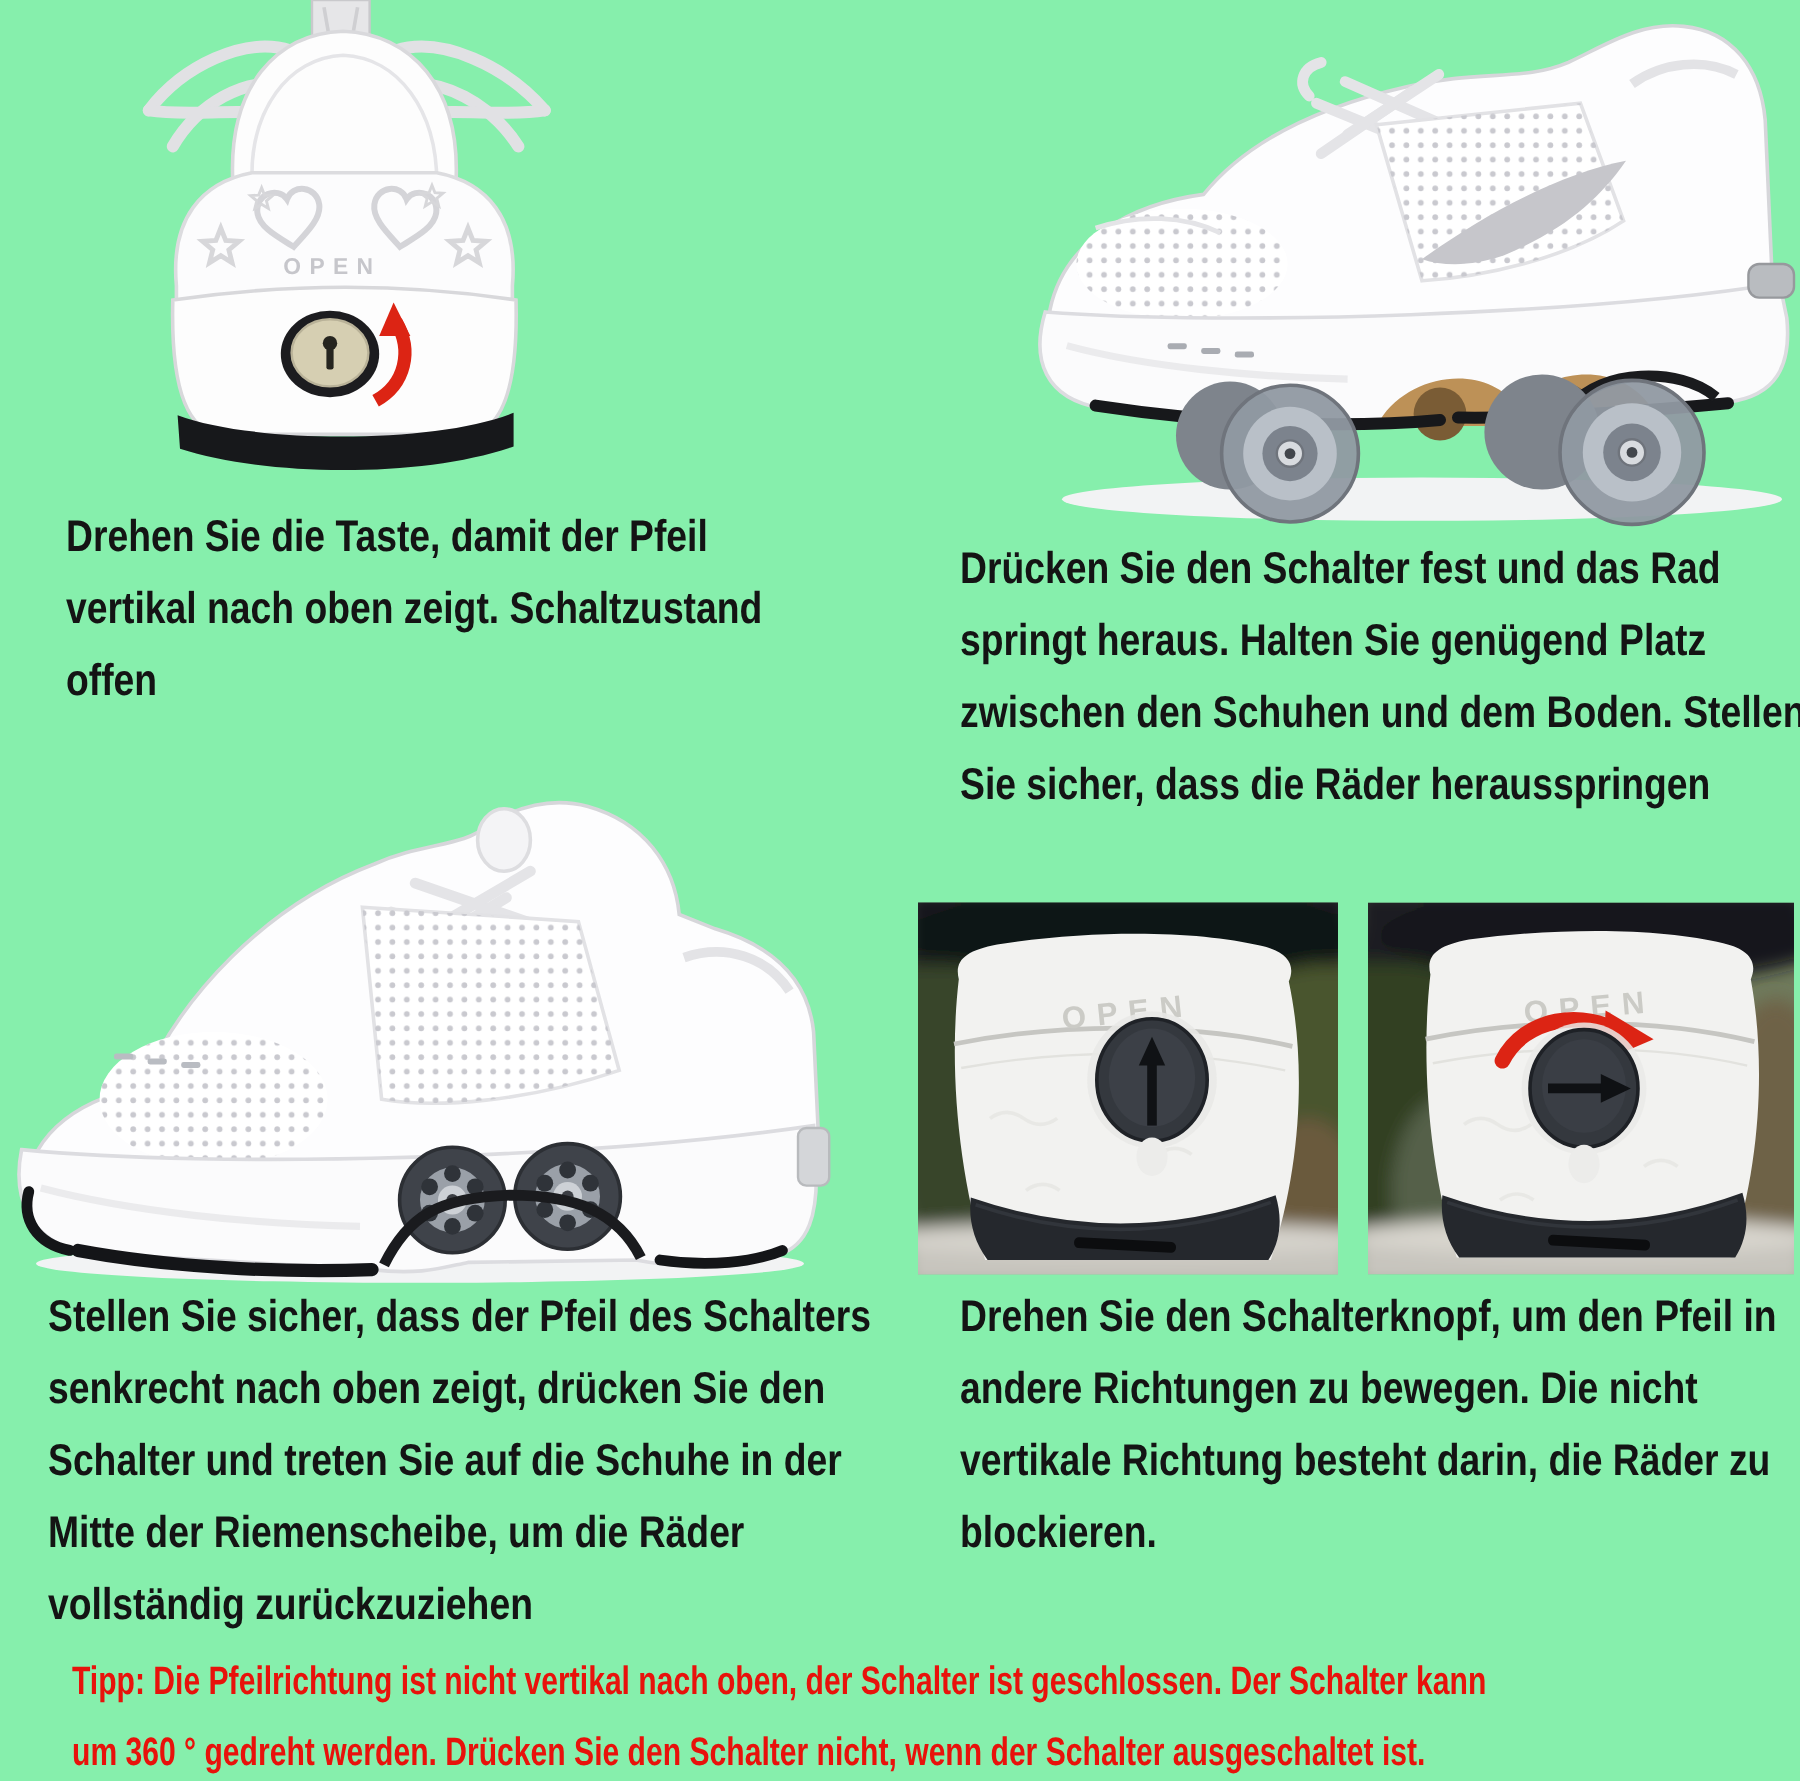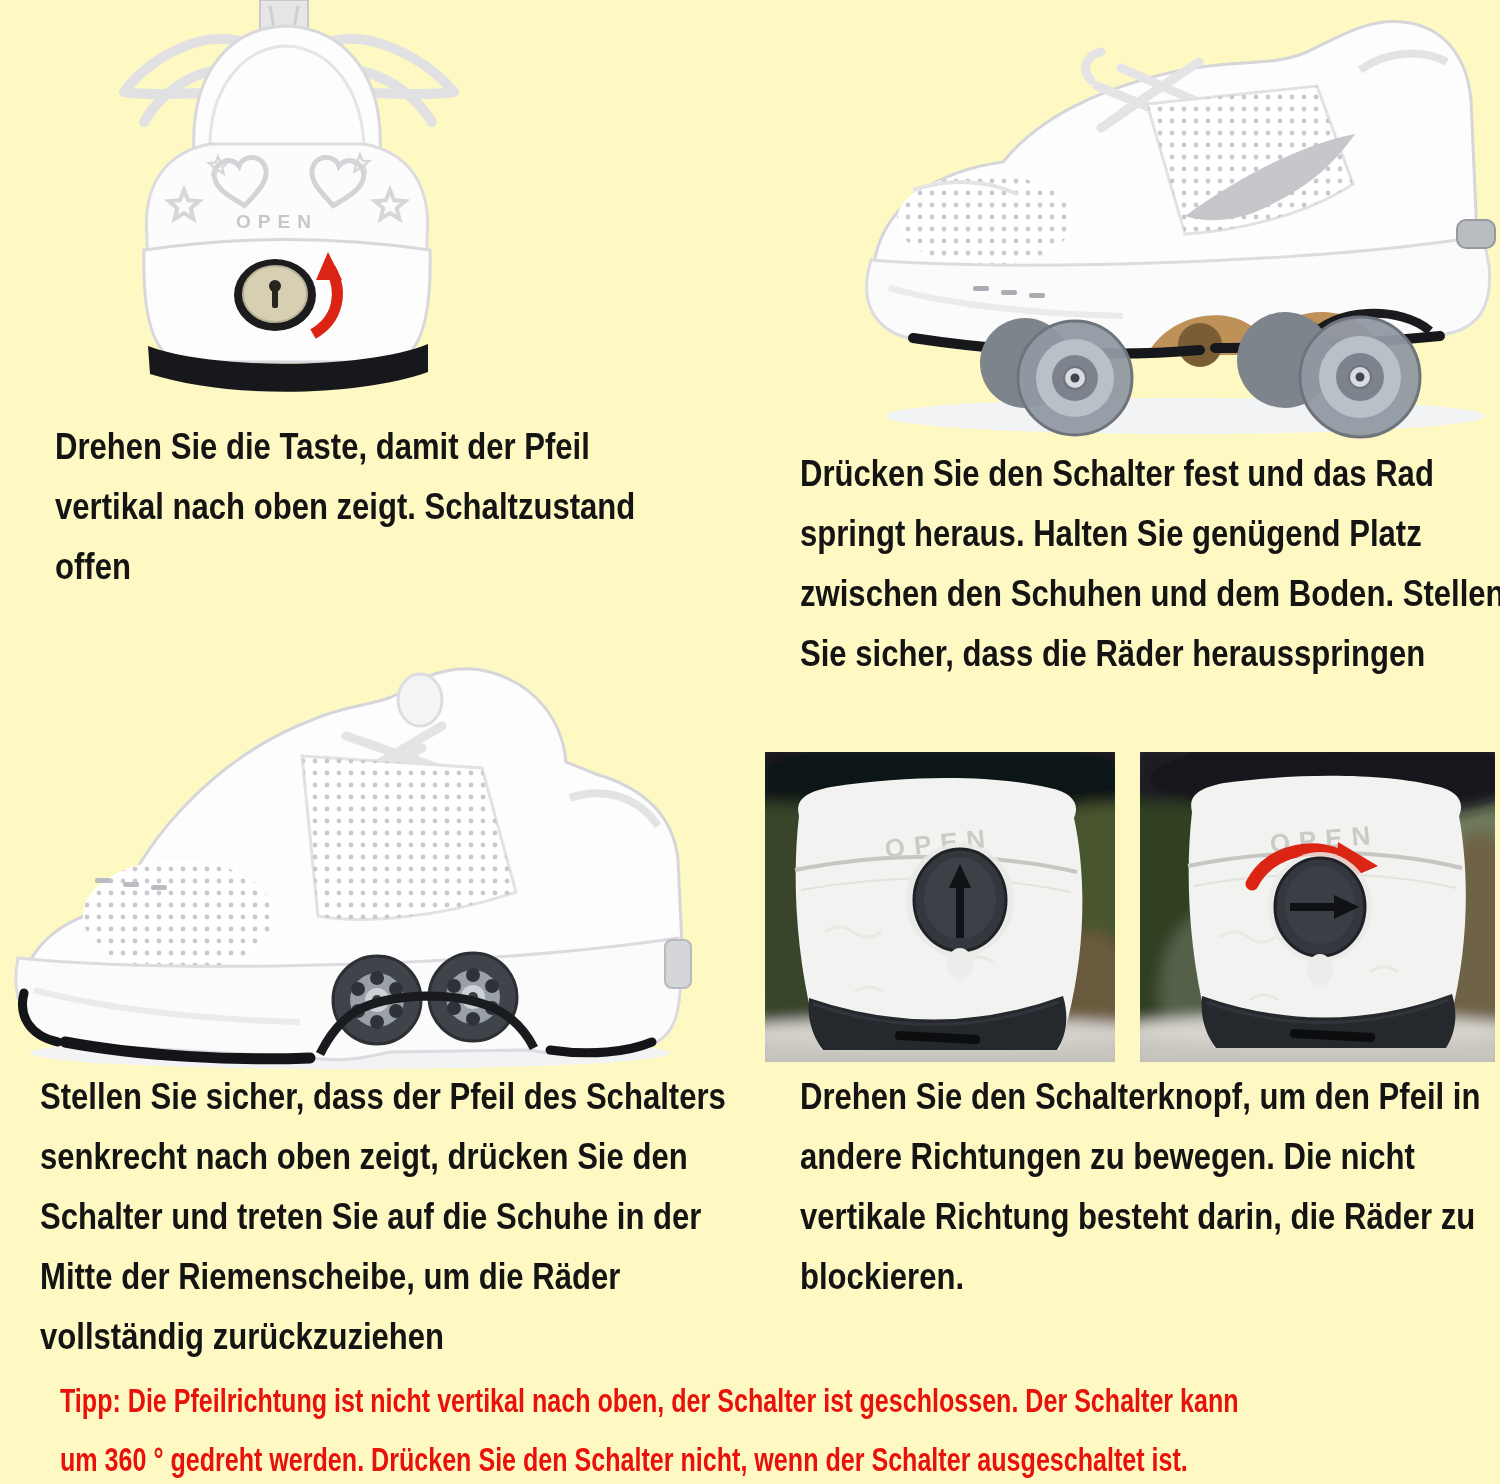--- a/index.html
+++ b/index.html
@@ -1,17 +1,17 @@
 <!DOCTYPE html>
 <html style="--caption-text: #141414; --tip-text: #e8120b; --arrow-red: #dc2414; --shoe-outline: #d6d6da; --sole-black: #17181b; --wheel-gray: #9099a2; --switch-knob-dark: #34383e; --switch-face-beige: #d6cfb2; --underfoot-tan: #bd9157;"><head>
 <meta charset="utf-8">
 <style>
   html,body{margin:0;padding:0;background:#ffffff;}
   .canvas{
-    position:relative;width:1500px;height:1484px;background:#fef9c3;overflow:hidden;
+    position:relative;width:1500px;height:1484px;background:#86efac;overflow:hidden;
     font-family:"Liberation Sans",sans-serif;
   }
   .photo{position:absolute;display:block;}
   .caption{
     position:absolute;font-weight:bold;font-size:37px;line-height:60px;
     color:var(--caption-text,#141414);letter-spacing:0px;
     transform:scaleX(0.84);transform-origin:0 0;
   }
   .caption .line{white-space:nowrap;}
   .caption.tip{

